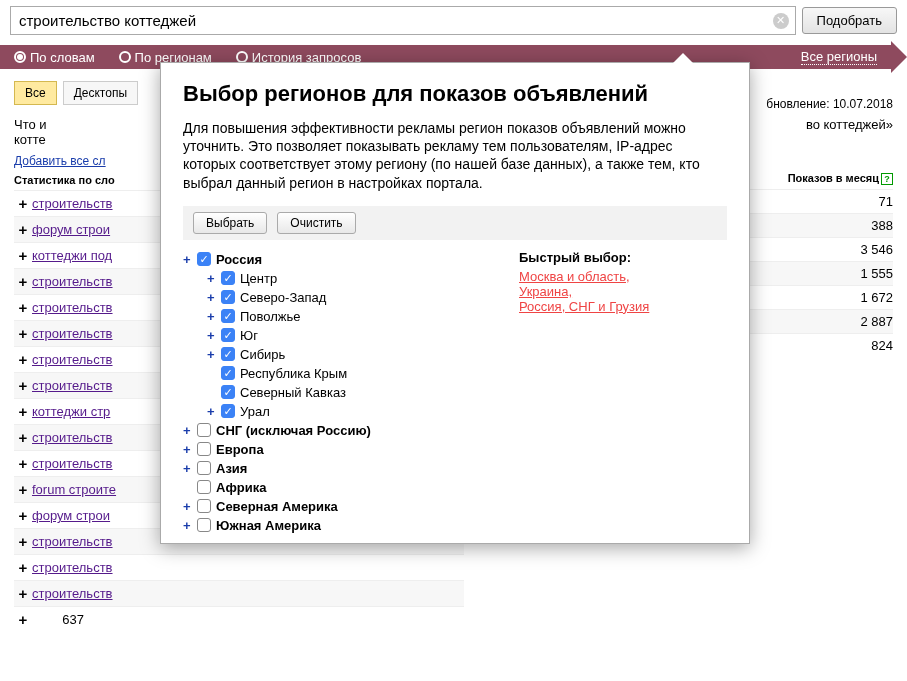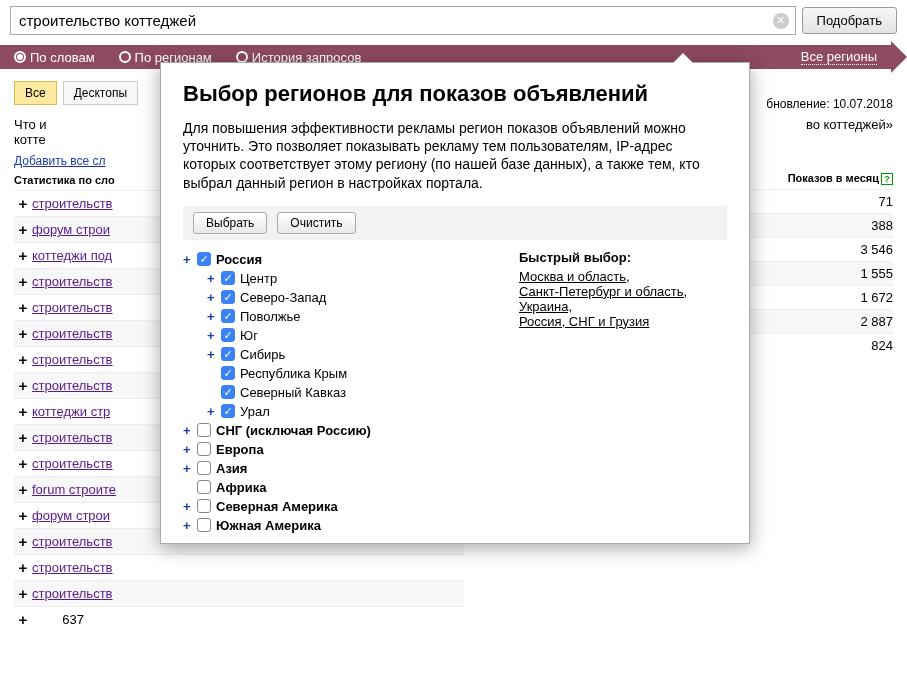--- a/index.html
+++ b/index.html
@@ -57,21 +57,21 @@
   .tree-node.lvl0 { padding-left: 0; }
   .tree-node.lvl1 { padding-left: 24px; }
   .expander { color: #1a3dab; font-weight: bold; width: 14px; cursor: pointer; font-size: 13px; }
   .cb { width: 14px; height: 14px; border: 1px solid #888; border-radius: 3px; margin-right: 5px; display: inline-flex; align-items: center; justify-content: center; cursor: pointer; font-size: 11px; color: #fff; }
   .cb.checked { background: #3b82f6; border-color: #3b82f6; }
   .cb.checked::after { content: '✓'; }
   .tree-label { cursor: pointer; }
   .tree-label.bold { font-weight: bold; }
   .quick { font-size: 13px; margin-left: 6px; }
   .quick-title { font-weight: bold; margin-bottom: 4px; }
-  .quick a { color: #000000; text-decoration: underline; cursor: pointer; display: block; }
+  .quick a { color: #ef4444; text-decoration: underline; cursor: pointer; display: block; }
 </style>
 </head>
 <body>
 
 <div class="search-bar">
   <div class="search-input-wrap">
     <input class="search-input" value="строительство коттеджей" style="">
     <span class="clear-icon">✕</span>
   </div>
   <button class="submit-btn">Подобрать</button>
@@ -294,19 +294,18 @@
         <div class="tree-node lvl0">
           <span class="expander">+</span>
           <span class="cb"></span>
           <span class="tree-label bold">Южная Америка</span>
         </div>
       </div>
     <div class="quick">
       <div class="quick-title">Быстрый выбор:</div>
       <div id="quick-links">
           <a>Москва и область,</a>
-          <a>Санкт-Петербург и область,</a>
           <a>Украина,</a>
           <a>Россия, СНГ и Грузия</a>
         </div>
     </div>
   </div>
 </div>
 
 </body></html>

